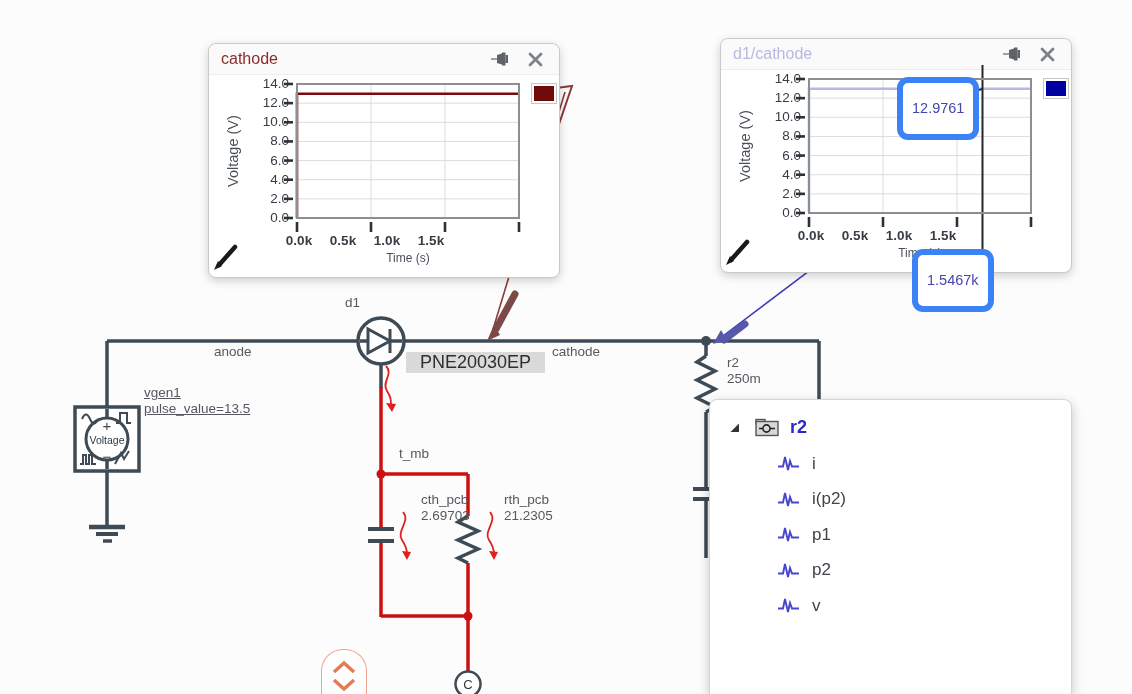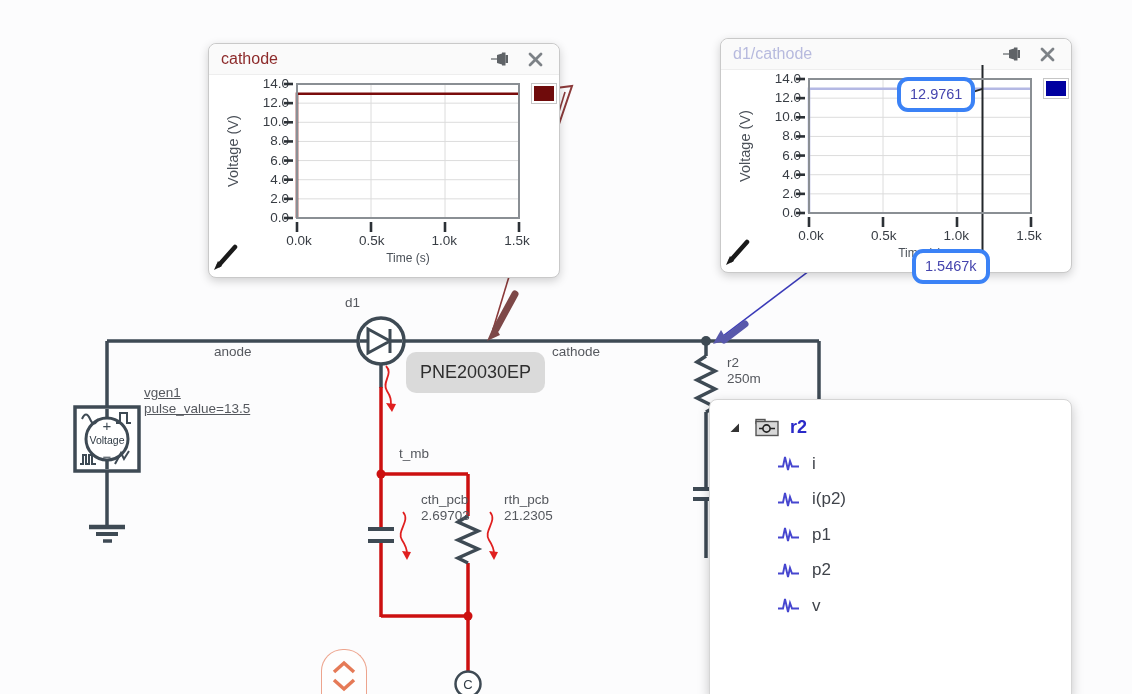--- a/index.html
+++ b/index.html
@@ -13,22 +13,22 @@
       linear-gradient(to right,#f907f90700 0,rgba(0,0,0,0.05) 0,rgba(0,0,0,0.05) 1px,transparent 1px),
       linear-gradient(to bottom,rgba(0,0,0,0.05) 1px,transparent 1px);
     background-size:55px 55px,55px 55px,11px 11px,11px 11px;
     background-position:51px 0,0 12px,8px 0,0 2px;
   }
   .abs{position:absolute;}
   
   .slabel{position:absolute;color:#55585e;font-size:13.5px;line-height:16px;white-space:nowrap;z-index:2;}
   .tooltip{
     position:absolute;left:406px;top:352px;z-index:3;
-    background:rgba(216,216,216,0.95);border-radius:10px;
-    padding:10px 14px;font-size:18px;color:#2e2e2e;white-space:nowrap;
+    background:rgba(216,216,216,0.95);border-radius:1px;
+    padding:0 14px;font-size:18px;color:#2e2e2e;white-space:nowrap;
   }
   
   .plot-window{
     position:absolute;width:350px;height:233px;background:#fff;
     border:1px solid #c9c9c9;border-radius:8px;
     box-shadow:0 3px 10px rgba(0,0,0,0.18);z-index:5;
   }
   .titlebar{
     height:30px;display:flex;align-items:center;padding:0 12px;
     background:#fafafa;border-bottom:1px solid #eee;border-radius:8px 8px 0 0;
@@ -37,31 +37,31 @@
   .w0 .title{color:#8d2b2b;}
   .w1 .title{color:#b7bade;}
   .tb-icon{width:24px;height:18px;display:flex;align-items:center;justify-content:center;cursor:pointer;margin-left:10px;}
   .plot-body{position:relative;height:202px;}
   .plot-svg{position:absolute;left:88px;top:9px;overflow:visible;z-index:1;}
   .gl{stroke:#dcdcdc;stroke-width:1;}
   .tk{stroke:#2c3136;stroke-width:2.6;}
   .fr{fill:none;stroke:#8a8f94;stroke-width:2;}
   .yticks{position:absolute;left:34px;top:2px;width:46px;height:148px;display:flex;flex-direction:column;justify-content:space-between;}
   .ytick{height:14px;line-height:14px;text-align:right;font-size:13.5px;color:#383d44;}
-  .xticks{position:absolute;left:68px;top:158px;width:262px;display:flex;justify-content:space-between;}
+  .xticks{position:absolute;left:68px;top:158px;width:262px;display:flex;justify-content:flex-start;font-weight:bold;}
   .xtick{width:44px;text-align:center;font-size:13.5px;color:#383d44;}
   .yaxis-title{position:absolute;left:-56px;top:68px;width:160px;height:16px;text-align:center;
     transform:rotate(-90deg);font-size:14.5px;color:#4a5058;}
   .xaxis-title{position:absolute;left:88px;top:176px;width:222px;text-align:center;font-size:12px;color:#4a5058;}
   .legend{position:absolute;left:322px;top:8px;width:20px;height:15px;border:1px solid #c6c6c6;background:#fff;padding:2px;}
   .legend-fill{width:100%;height:100%;}
   .pencil{position:absolute;left:2px;top:168px;width:28px;height:28px;cursor:pointer;}
   .callout{
-    position:absolute;background:#fff;border:4px solid #3b82f6;border-radius:11px;
-    padding:4px 9px;font-size:14.5px;line-height:19px;color:#4545ae;z-index:4;white-space:nowrap;
+    position:absolute;background:#fff;border:6px solid #3b82f6;border-radius:11px;
+    padding:16px 9px;font-size:14.5px;line-height:19px;color:#4545ae;z-index:4;white-space:nowrap;
   }
   .cy{left:176px;top:7px;}
   .cx{left:191px;top:179px;}
   
   .panel{
     position:absolute;left:709px;top:399px;width:361px;height:295px;
     background:#fff;border:1px solid #d5d5d5;border-radius:8px 8px 0 0;
     box-shadow:0 4px 12px rgba(0,0,0,0.22);z-index:6;
   }
   .panel-header{display:flex;align-items:center;height:34px;margin:10px 0 2px 18px;}

